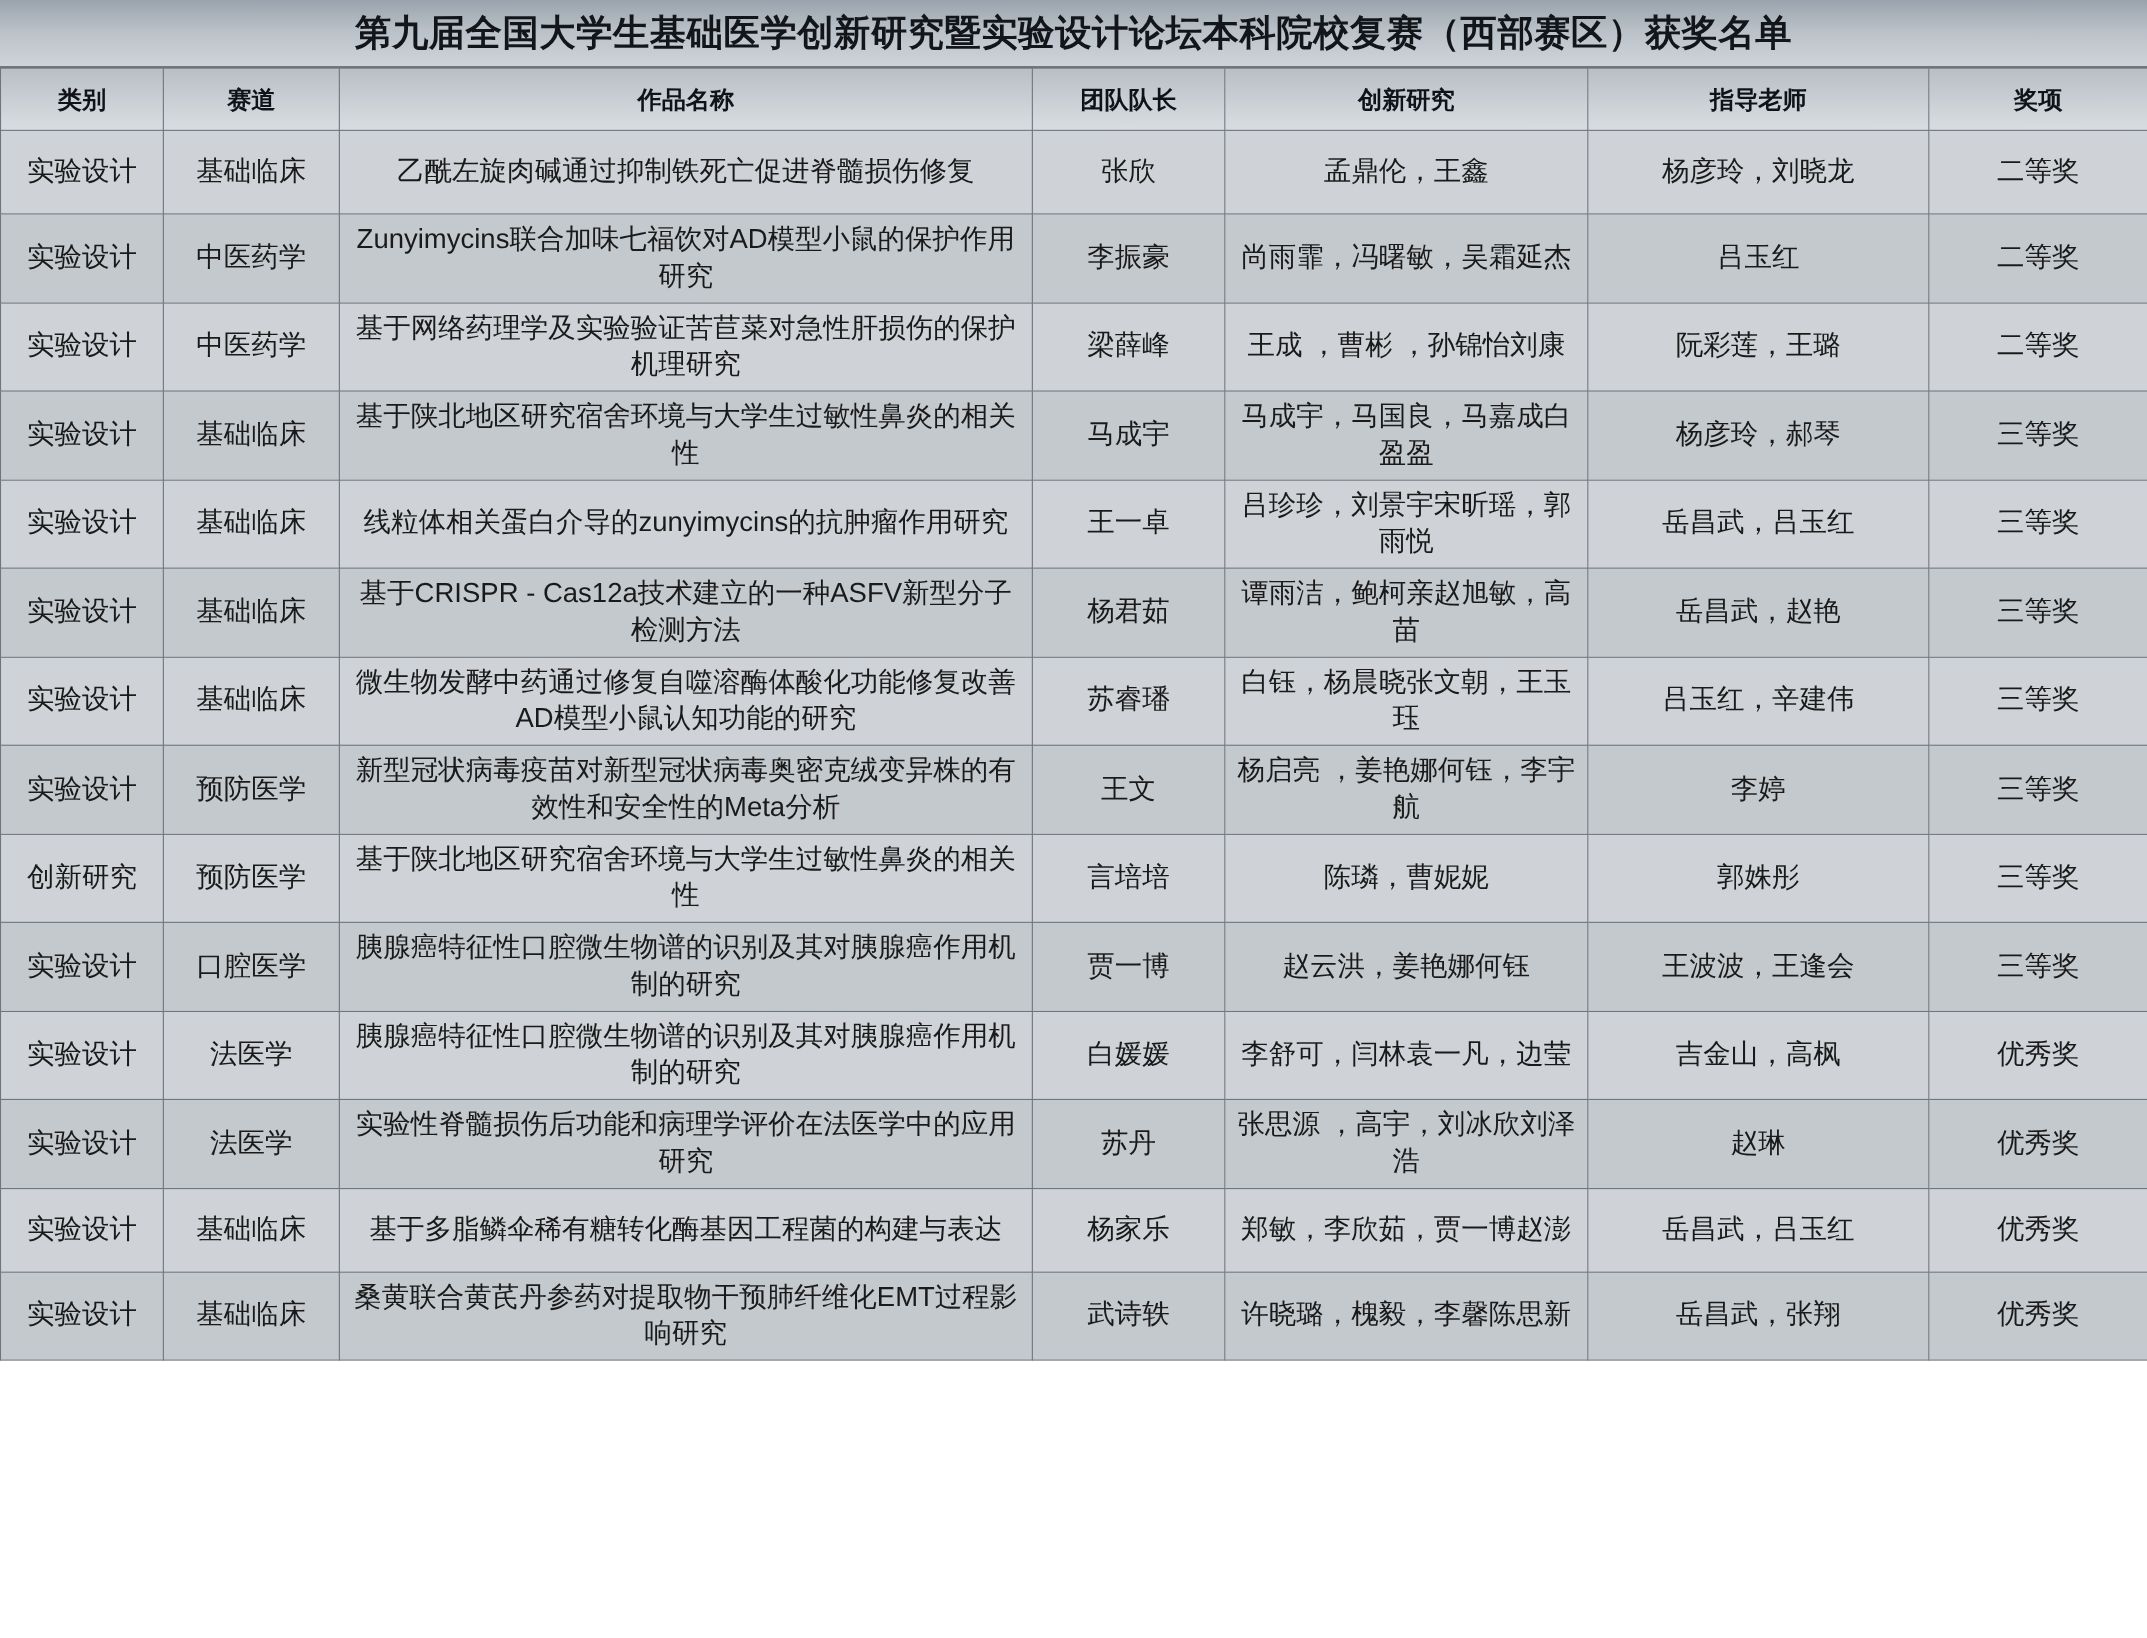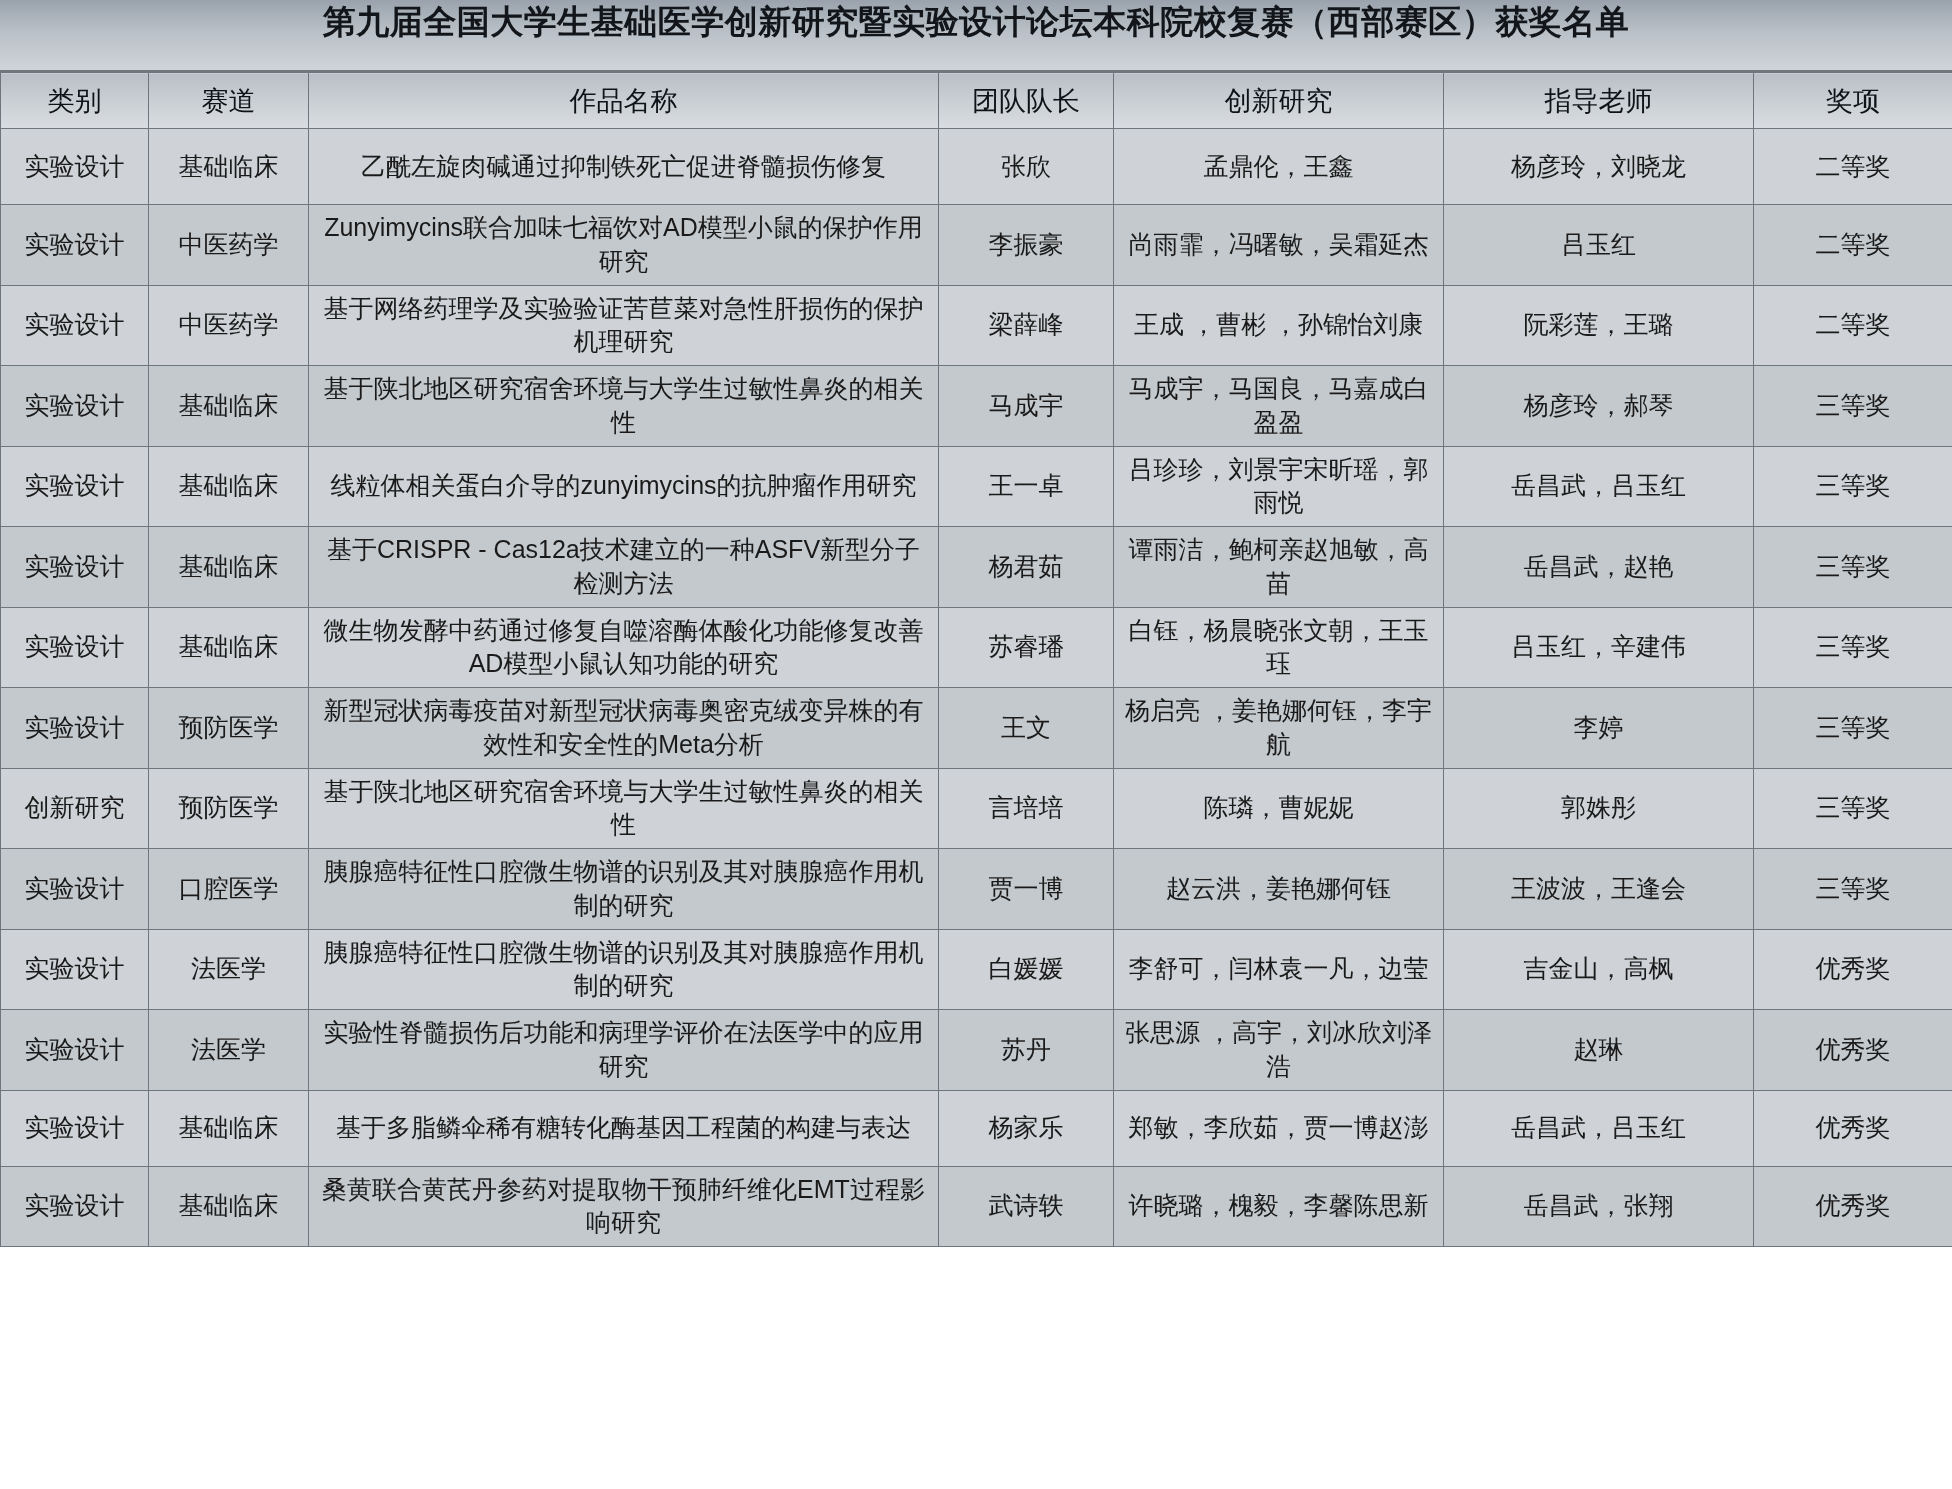--- a/index.html
+++ b/index.html
@@ -13,23 +13,23 @@
     color: #1a1a1a;
   }
   .page {
     width: 1952px;
     box-sizing: border-box;
     padding: 0;
   }
   .title-bar {
     background: linear-gradient(to bottom, #9aa3ad 0%, #b9c0c7 45%, #cfd4d9 100%);
     border-bottom: 2px solid #6f767e;
-    height: 72px;
+    height: 62px;
     display: flex;
-    align-items: flex-start;
+    align-items: center;
     justify-content: center;
     box-sizing: border-box;
   }
   .title-text {
     font-size: 33px;
     font-weight: bold;
     color: #12161b;
     letter-spacing: 0.5px;
     white-space: nowrap;
   }
@@ -41,22 +41,22 @@
   table.award-table th,
   table.award-table td {
     border: 1px solid #6e757c;
     text-align: center;
     vertical-align: middle;
     padding: 6px 8px;
     box-sizing: border-box;
   }
   thead th {
     background: linear-gradient(to bottom, #b8bfc6 0%, #cdd2d7 60%, #d9dde1 100%);
-    font-size: 27px;
-    font-weight: normal;
+    font-size: 22px;
+    font-weight: bold;
     height: 56px;
     color: #0f1317;
   }
   tbody td {
     font-size: 25px;
     line-height: 1.35;
     height: 76px;
   }
   tbody tr:nth-child(odd) td {
     background: #cfd3d7;

